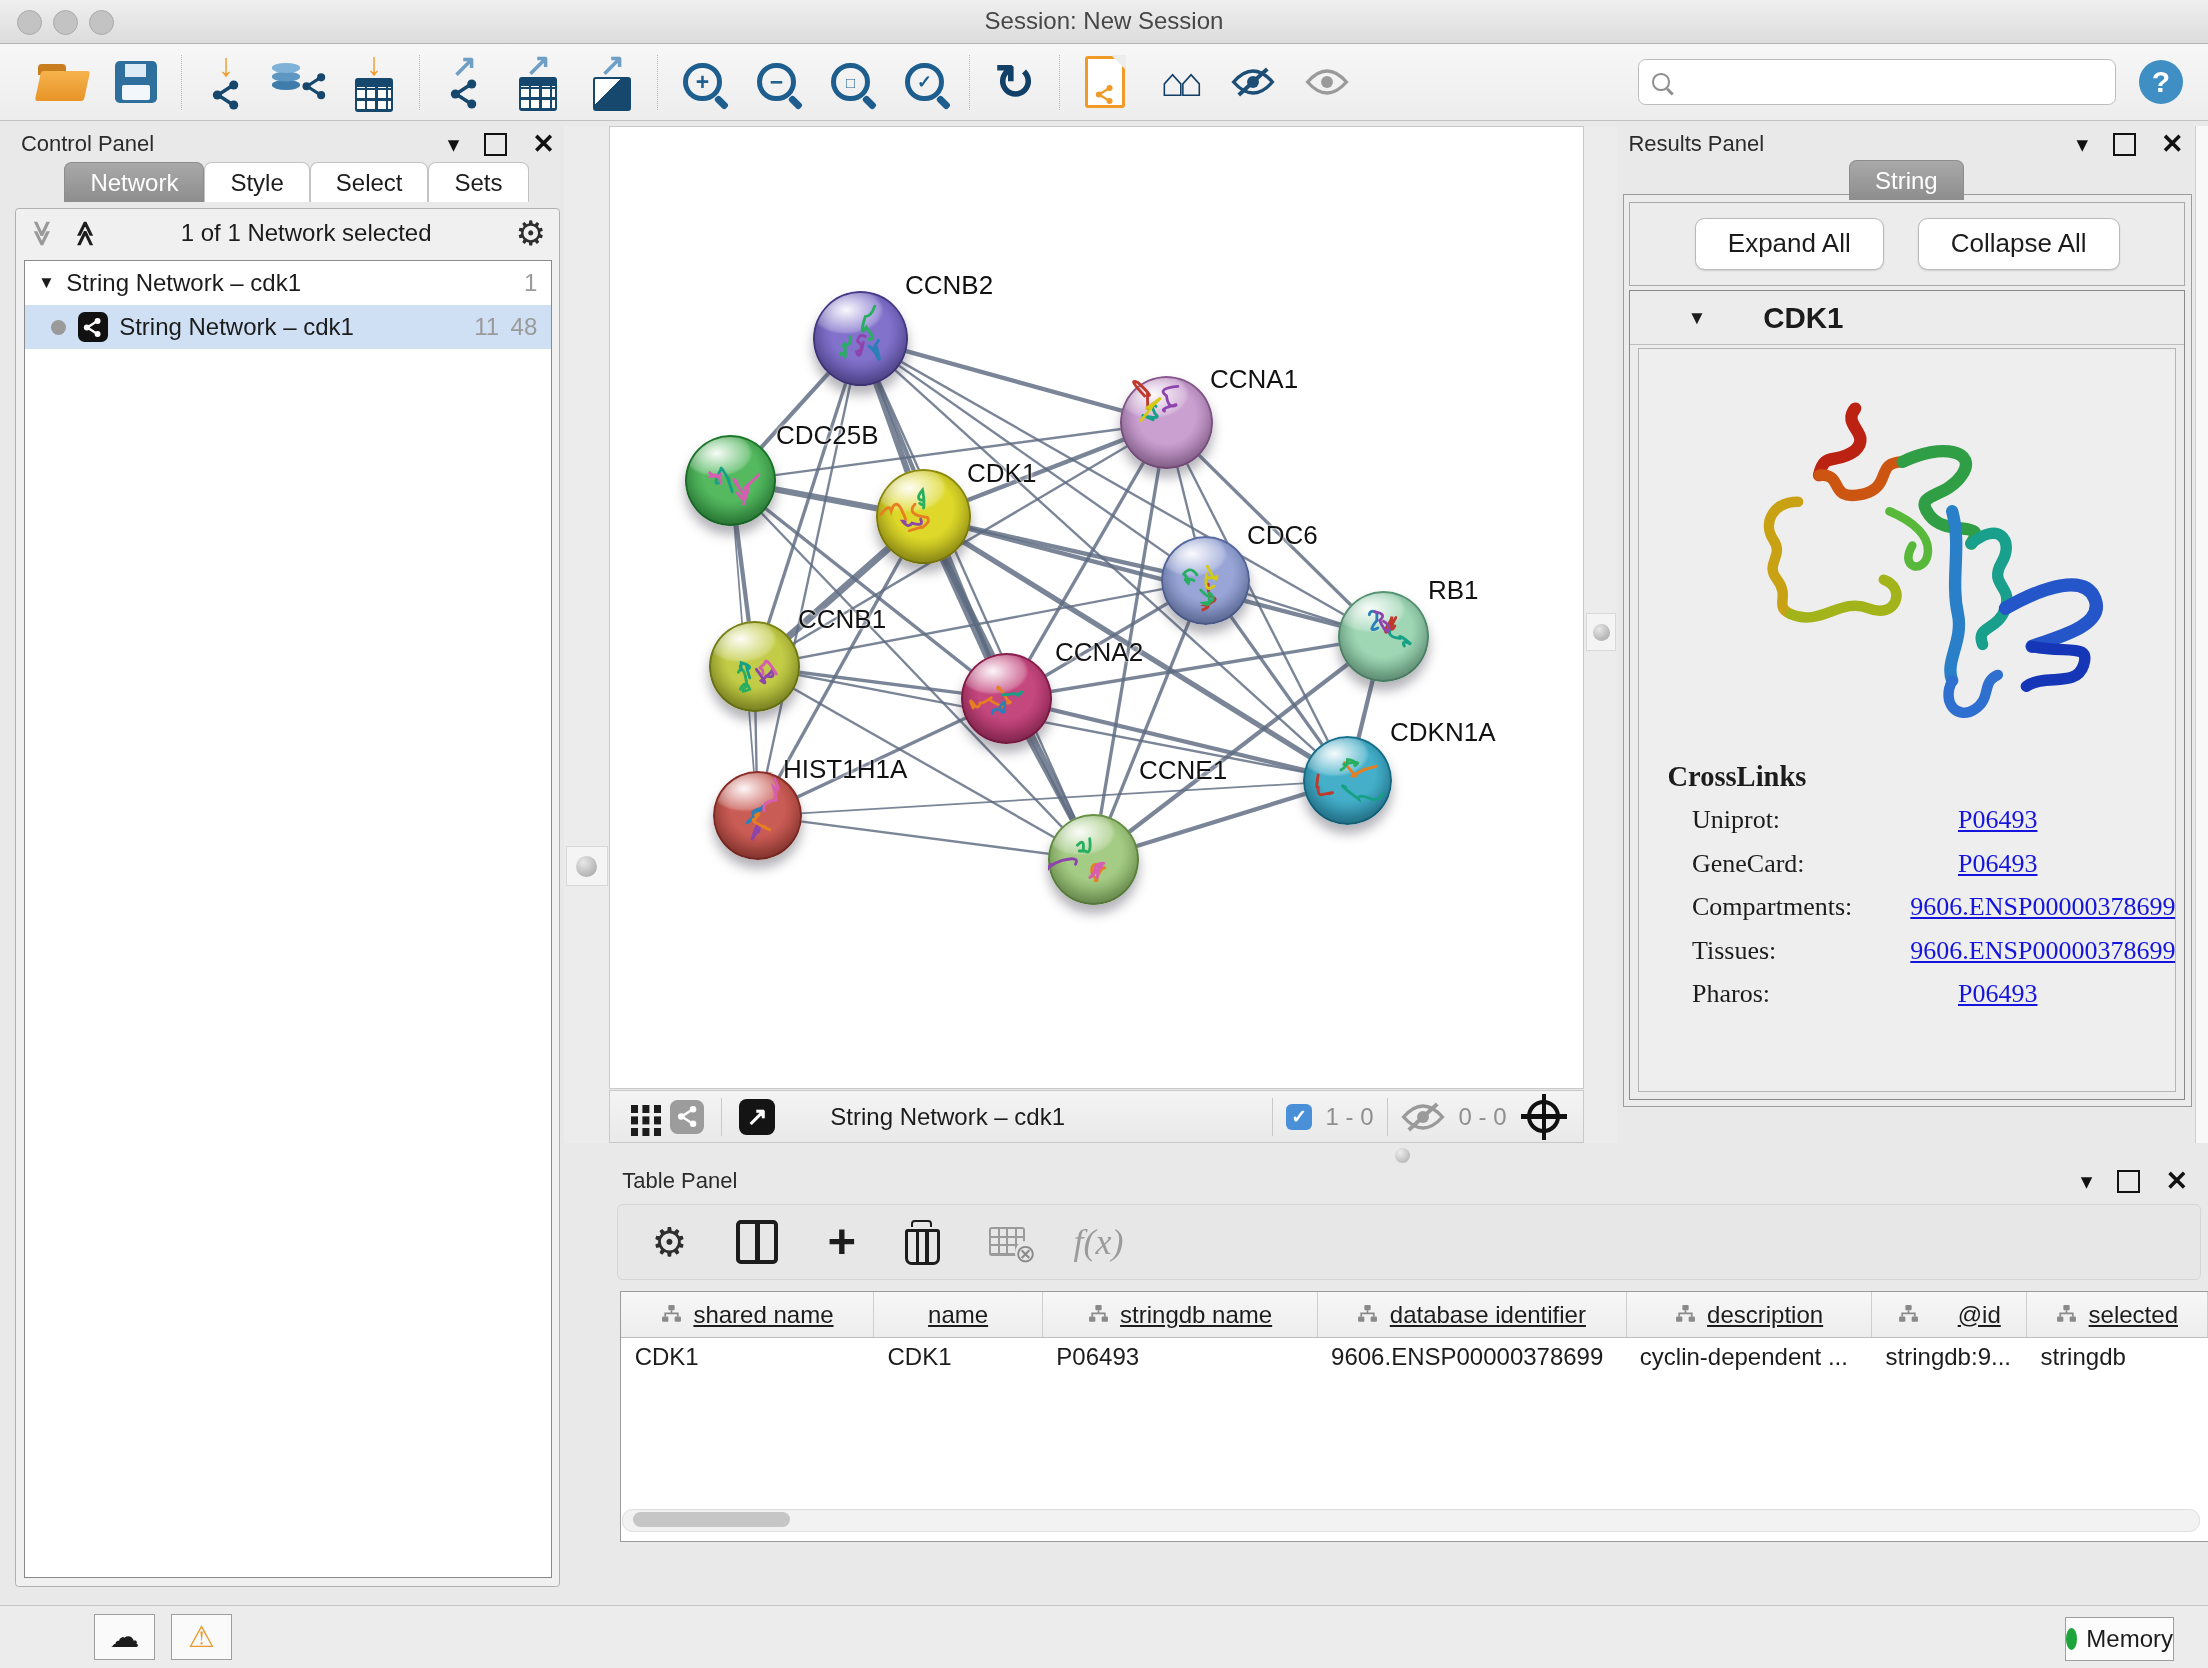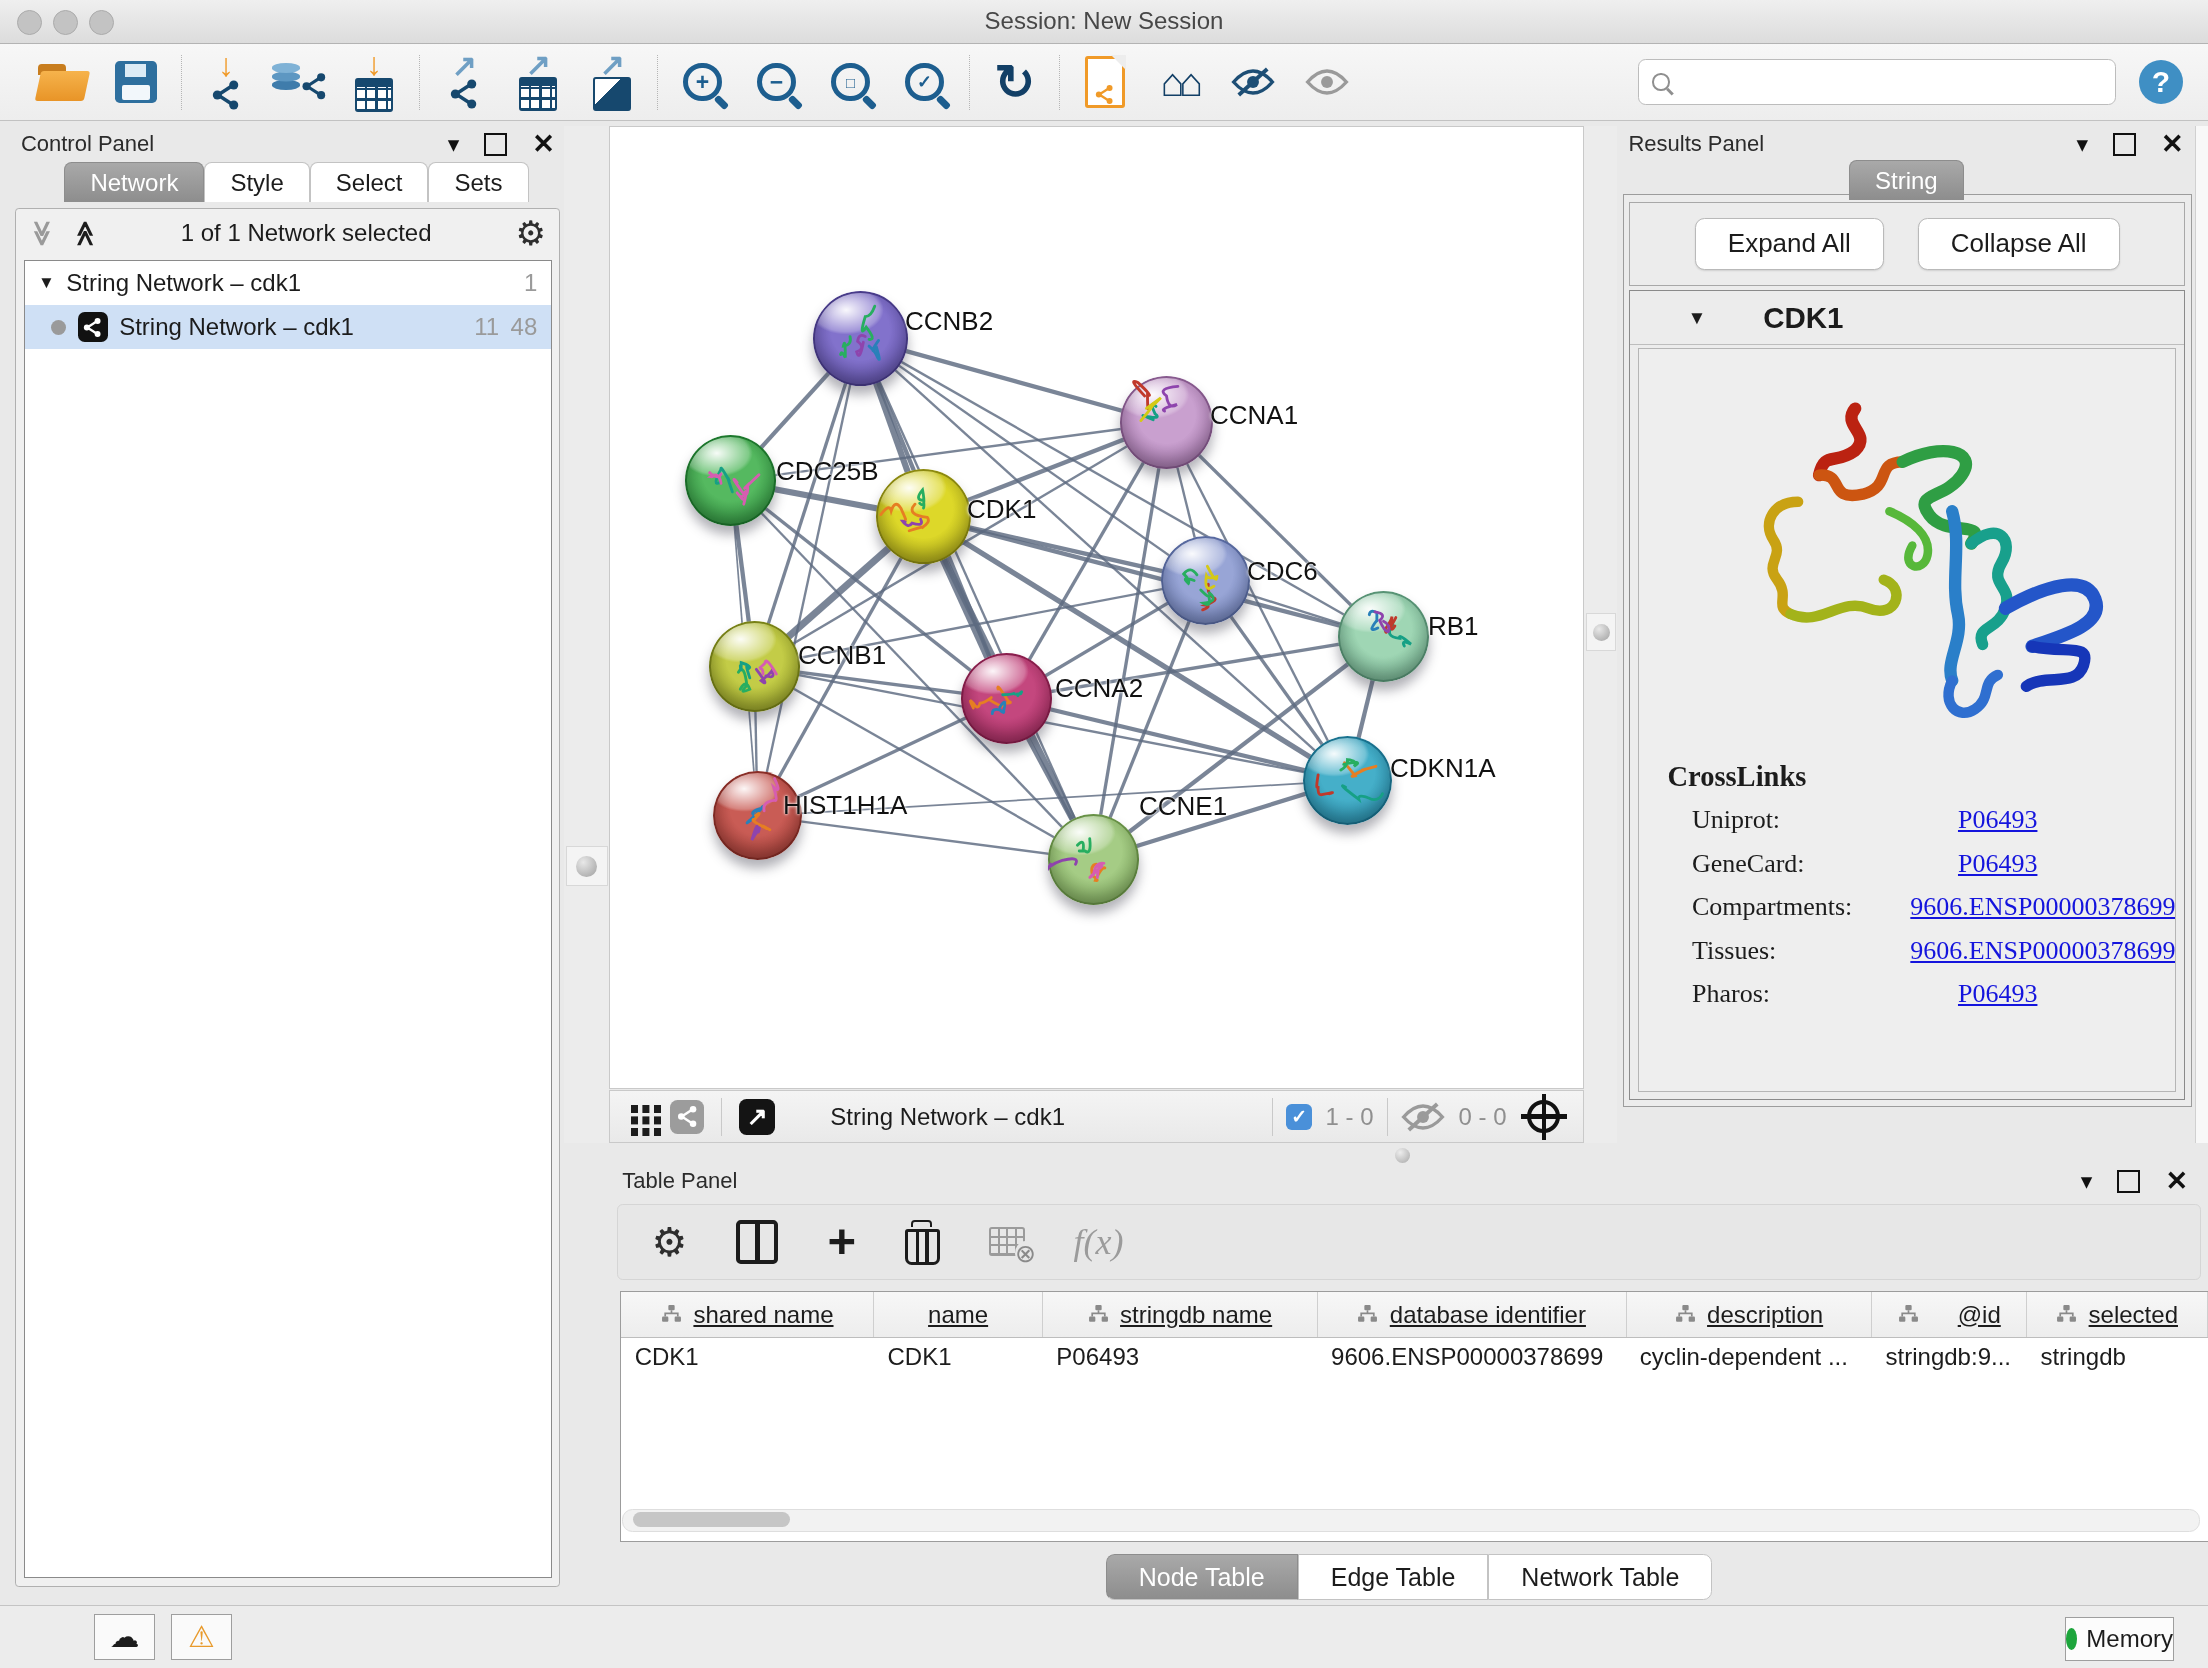--- a/index.html
+++ b/index.html
@@ -75,21 +75,21 @@
   .share-chip{width:30px;height:30px;background:#111;border-radius:6.7px;display:flex;align-items:center;justify-content:center;}
   
   #net-splitL{position:absolute;left:564px;top:126px;width:45px;height:1017px;background:#ececec;}
   #net-handleL{position:absolute;left:1.9px;top:720px;width:40px;height:38px;background:#f4f4f4;
     border:1px solid #d8d8d8;display:flex;align-items:center;justify-content:center;}
   .knob{width:21px;height:21px;border-radius:50%;background:radial-gradient(circle at 35% 30%,#e8e8e8,#9f9f9f);}
   #canvas{position:absolute;left:609px;top:126px;width:975px;height:963px;background:#fff;
     border:1px solid #c9c9c9;box-sizing:border-box;}
   #edges{position:absolute;left:0;top:0;}
   .node{position:absolute;border-radius:50%;}
-  .node-label{position:absolute;font-size:26px;color:#111;white-space:nowrap;text-shadow:0 0 3.8px #fff,0 0 1.9px #fff;margin-top:36px;}
+  .node-label{position:absolute;font-size:26px;color:#111;white-space:nowrap;text-shadow:0 0 3.8px #fff,0 0 1.9px #fff;}
   
   #net-footer{position:absolute;left:609px;top:1090px;width:975px;height:53px;
     background:linear-gradient(#f4f4f4,#e9e9e9);border:1px solid #c9c9c9;box-sizing:border-box;
     display:flex;align-items:center;padding:0 15px;gap:17px;}
   .ic-grid{width:7.6px;height:7.6px;background:#1c1c1c;margin:1.9px 15px 17px 5.7px;
     box-shadow:11.4px 0 #1c1c1c,23px 0 #1c1c1c,0 11.4px #1c1c1c,11.4px 11.4px #1c1c1c,23px 11.4px #1c1c1c,
     0 23px #1c1c1c,11.4px 23px #1c1c1c,23px 23px #1c1c1c;}
   .share-gray{width:34px;height:34px;background:#9c9c9c;border-radius:7.6px;display:flex;align-items:center;justify-content:center;}
   .vsep{width:0;height:38px;border-left:1px solid #c9c9c9;}
   .ic-ext{width:36px;height:36px;background:#141414;border-radius:7.6px;color:#fff;font-size:25px;font-weight:bold;
@@ -670,25 +670,20 @@
             <div class="td" style="width: 309px; padding-left: 13.3px;">9606.ENSP00000378699</div>
             <div class="td" style="width: 246px; padding-left: 13.3px;">cyclin-dependent ...</div>
             <div class="td" style="width: 155px; padding-left: 13.3px;">stringdb:9...</div>
             <div class="td" style="width: 181px; padding-left: 13.3px;">stringdb</div>
           </div>
         </div>
     </div>
     <div id="tp-scroll">
         <span id="tp-thumb"></span>
       </div>
-    <div id="tp-tabs">
-      <span class="tab sel">Node Table</span>
-      <span class="tab">Edge Table</span>
-      <span class="tab">Network Table</span>
-    </div>
   </div>
 
   <div id="statusbar">
     <span class="sb-btn" style="left:94px">
         <span>☁</span>
       </span>
     <span class="sb-btn" style="left:171px;color:#e89a2c">
         <span>⚠</span>
       </span>
     <span id="memory-btn">

